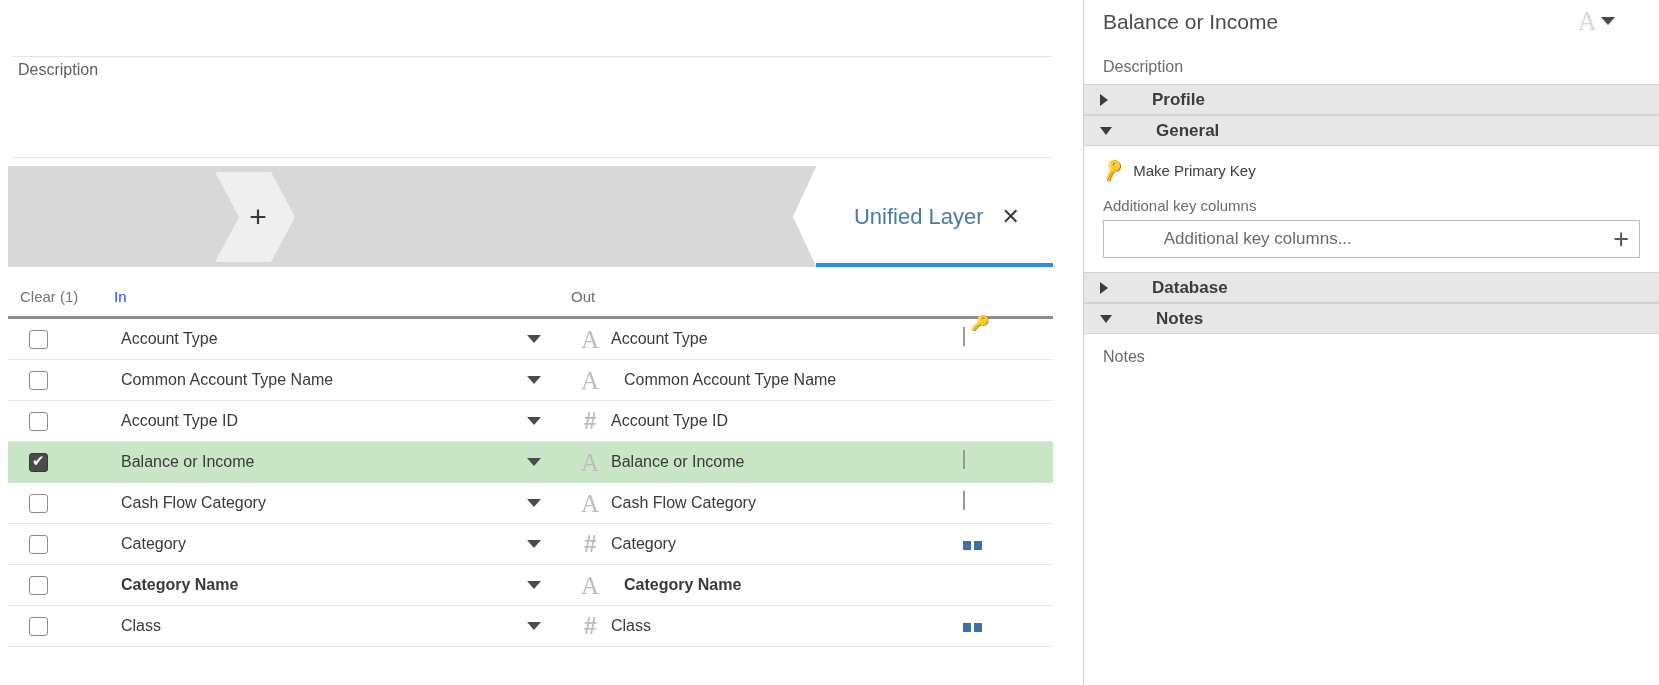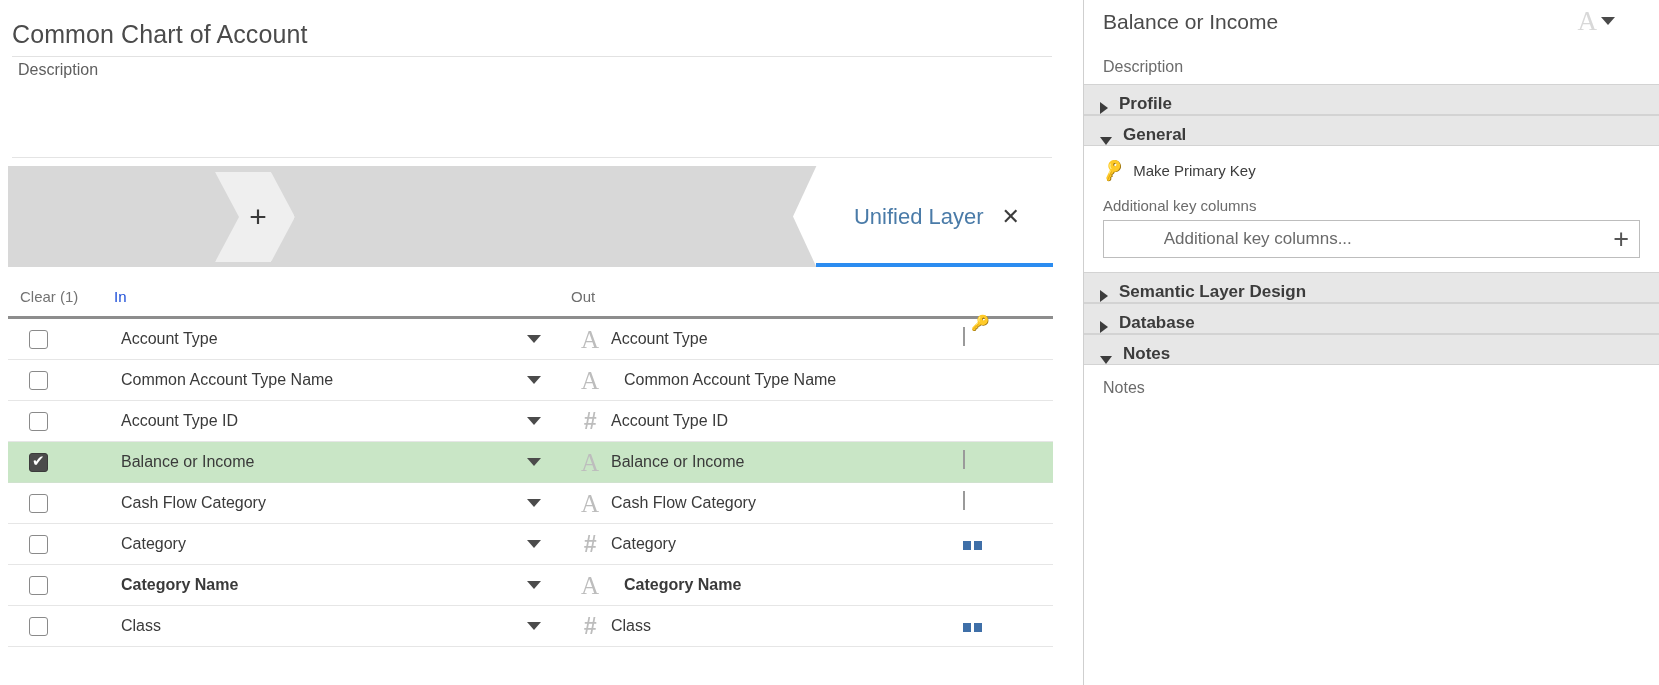--- a/index.html
+++ b/index.html
@@ -154,21 +154,21 @@
   .rp-title { position: absolute; left: 19px; top: 10px; font-size: 21px; color: #4b4b4b; }
   .rp-type { position: absolute; right: 62px; top: 8px;
     font-family:"Liberation Serif", serif; font-size: 27px; color: #d8d8d8; line-height: 1; }
   .rp-type-caret { position:absolute; right: 44px; top: 17px; width: 0; height: 0;
     border-left: 7px solid transparent; border-right: 7px solid transparent;
     border-top: 8px solid #4a4a4a; cursor: pointer; }
   .rp-desc { position: absolute; left: 19px; top: 58px; font-size: 16px; color: #6b6b6b; }
 
   .sect {
     height: 31px; background: #e7e7e7; border-top: 1px solid #d3d3d3; border-bottom: 1px solid #d3d3d3;
-    display: flex; align-items: flex-end; padding-left: 16px; cursor: pointer;
+    display: flex; align-items: center; padding-left: 16px; cursor: pointer; gap: 33px;
   }
   .sect .arrow { width: 0; height: 0; margin-right: 11px; }
   .sect.collapsed .arrow {
     border-top: 6px solid transparent; border-bottom: 6px solid transparent; border-left: 8px solid #3c3c3c;
   }
   .sect.expanded .arrow {
     border-left: 6px solid transparent; border-right: 6px solid transparent; border-top: 8px solid #3c3c3c;
   }
   .sect .slabel { font-size: 17px; font-weight: bold; color: #3c3c3c; }
 
@@ -195,21 +195,20 @@
                 repeating-linear-gradient(0deg,transparent 0 3px,#fff 3px 4px); }
   .ub-label { font-size: 16px; color: #3f8f8a; }
 </style>
 </head>
 <body>
 
 <div id="app">
 
   <div id="left">
 
-    <div class="page-title">Common Chart of Account</div>
     <div class="title-rule"></div>
     <div class="page-desc">Description</div>
 
     <div class="tabs-rule"></div>
 
     <div class="layerbar">
       <div class="chev chev-add">
         <span class="plus">+</span>
       </div>
       <div class="chev-unified">
@@ -328,24 +327,20 @@
           <span class="keyglyph">🔑</span>
           <span>Make Primary Key</span>
         </div>
         <div class="fld-label">Additional key columns</div>
         <div class="fld-box">
           <input type="text" placeholder="Additional key columns..." style="">
           <span class="fld-plus">+</span>
         </div>
       </div>
 
-      <div class="sect collapsed">
-        <span class="arrow"></span>
-        <span class="slabel">Semantic Layer Design</span>
-      </div>
 
       <div class="sect collapsed">
         <span class="arrow"></span>
         <span class="slabel">Database</span>
       </div>
 
       <div class="sect expanded">
         <span class="arrow"></span>
         <span class="slabel">Notes</span>
       </div>

